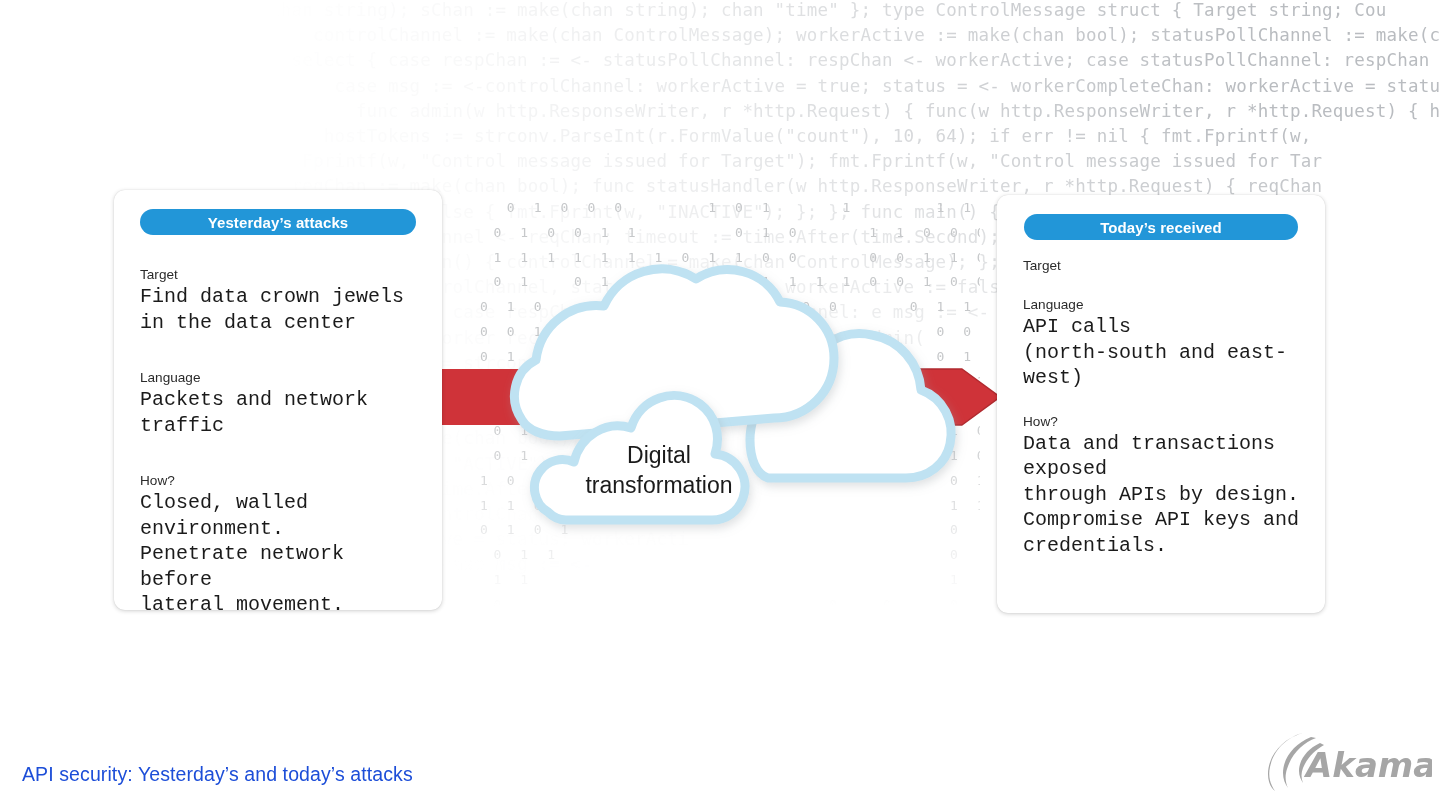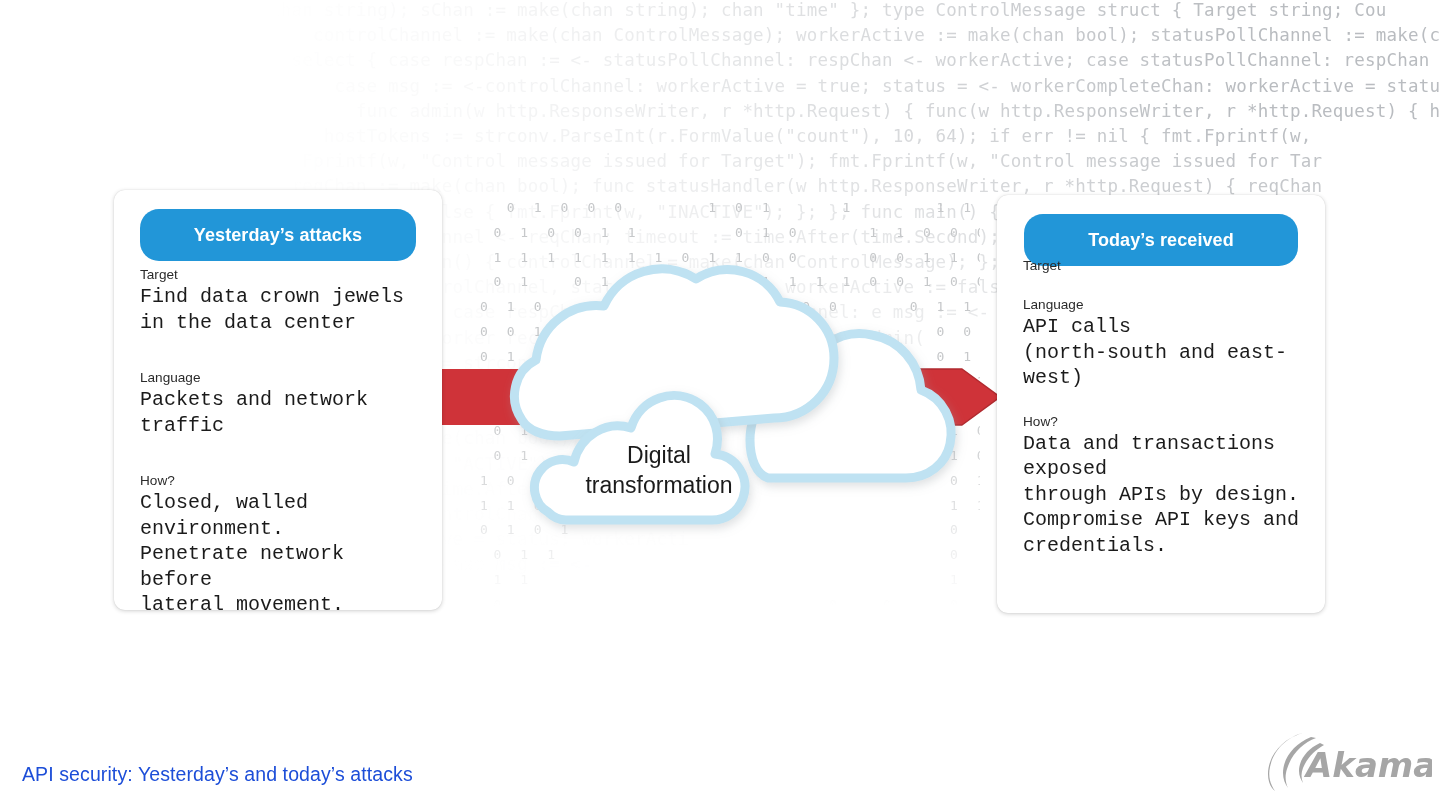--- a/index.html
+++ b/index.html
@@ -98,25 +98,25 @@
     background: #ffffff;
     border-radius: 11px;
     box-shadow: 0 1px 4px rgba(0,0,0,0.18), 0 0 1px rgba(0,0,0,0.16);
   }
   #card-left  { left: 114px;  top: 190px; width: 328px; height: 420px; }
   #card-right { left: 997px;  top: 195px; width: 328px; height: 418px; }
 
   .pill {
     position: absolute;
     top: 19px;
-    height: 52px;
+    height: 26px;
     border-radius: 19px;
     background: #2296d8;
     color: #ffffff;
-    font-size: 18px;
+    font-size: 15px;
     font-weight: bold;
     display: flex;
     align-items: center;
     justify-content: center;
     letter-spacing: 0.1px;
   }
   #card-left  .pill { left: 26px; width: 276px; }
   #card-right .pill { left: 27px; width: 274px; }
 
   .card-body {

